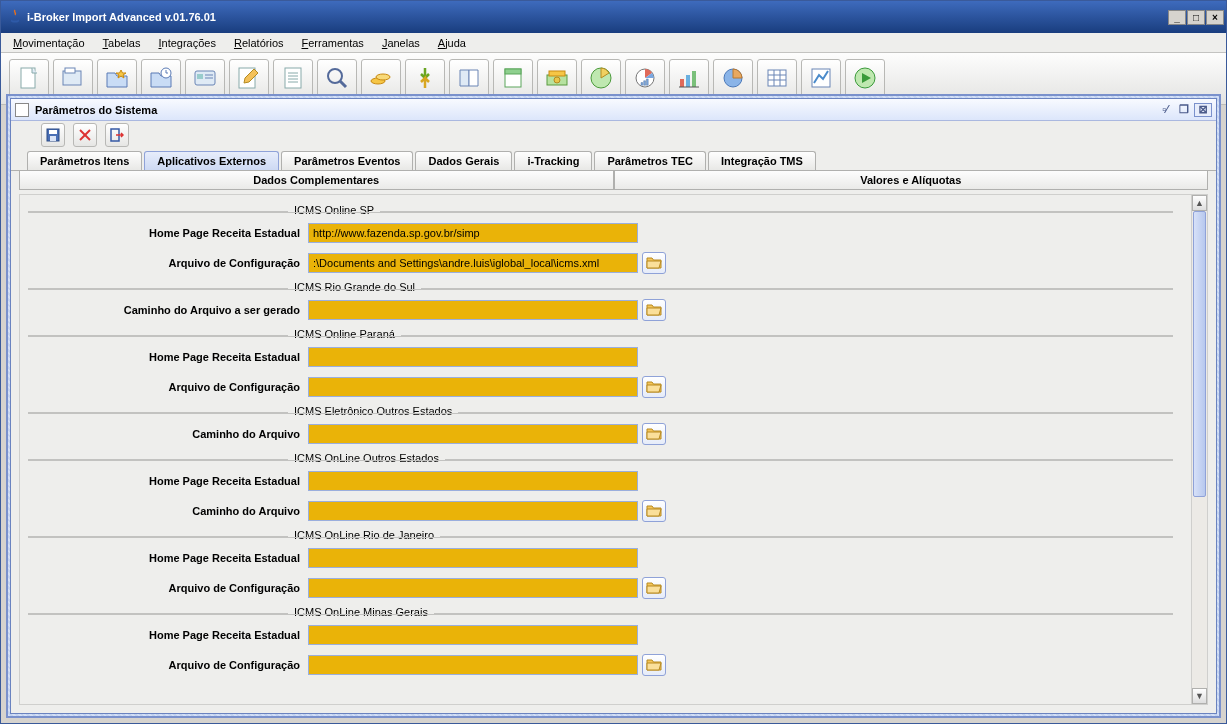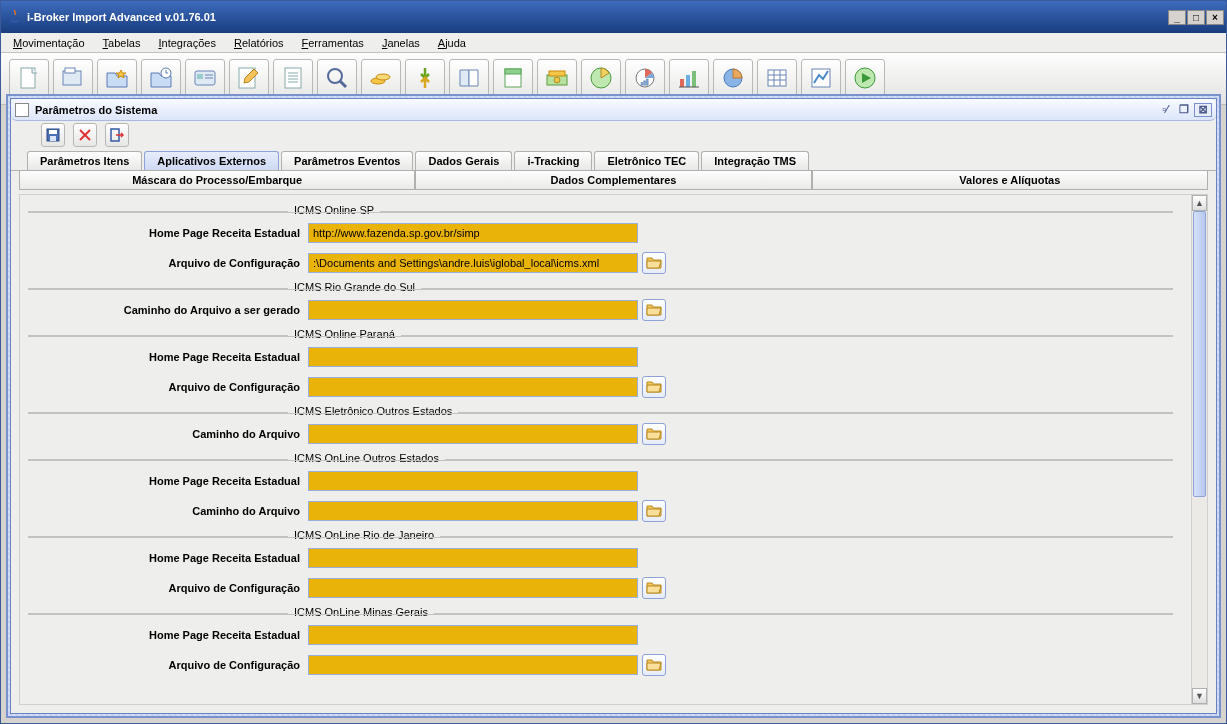--- a/index.html
+++ b/index.html
@@ -91,21 +91,20 @@
     flex-direction: column;
   }
   .inner-titlebar {
     height: 22px;
     background: linear-gradient(to bottom,#f8faff 0%,#dce6fb 100%);
     border-bottom: 1px solid #aab8e0;
     display: flex; align-items: center;
     padding: 0 4px;
     font-weight: bold;
     color: #000;
-    border-radius: 6px;
   }
   .inner-titlebar .doc-icon {
     width: 14px; height: 14px;
     border: 1px solid #888;
     background: #fff;
     margin-right: 6px;
   }
   .inner-titlebar .spacer { flex: 1; }
   .inner-titlebar .iw-btn {
     width: 18px; height: 14px;
@@ -451,25 +450,24 @@
           </svg>
       </div>
     </div>
 
     <div class="tabstrip" id="tabs1">
         <div class="tab">Parâmetros Itens</div>
         <div class="tab active">Aplicativos Externos</div>
         <div class="tab">Parâmetros Eventos</div>
         <div class="tab">Dados Gerais</div>
         <div class="tab">i-Tracking</div>
-        <div class="tab">Eletrônico TEC</div>
+        <div class="tab">Parâmetros TEC</div>
         <div class="tab">Integração TMS</div>
       </div>
     <div class="tabstrip2" id="tabs2">
-        <div class="tab2">Máscara do Processo/Embarque</div>
         <div class="tab2">Dados Complementares</div>
         <div class="tab2">Valores e Alíquotas</div>
       </div>
 
     <div class="form-area">
       <div class="form-scroll" id="form-scroll">
           <div class="group">
             <div class="group-title">ICMS Online SP</div>
             <div class="form-row">
               <div class="form-label">Home Page Receita Estadual</div>

